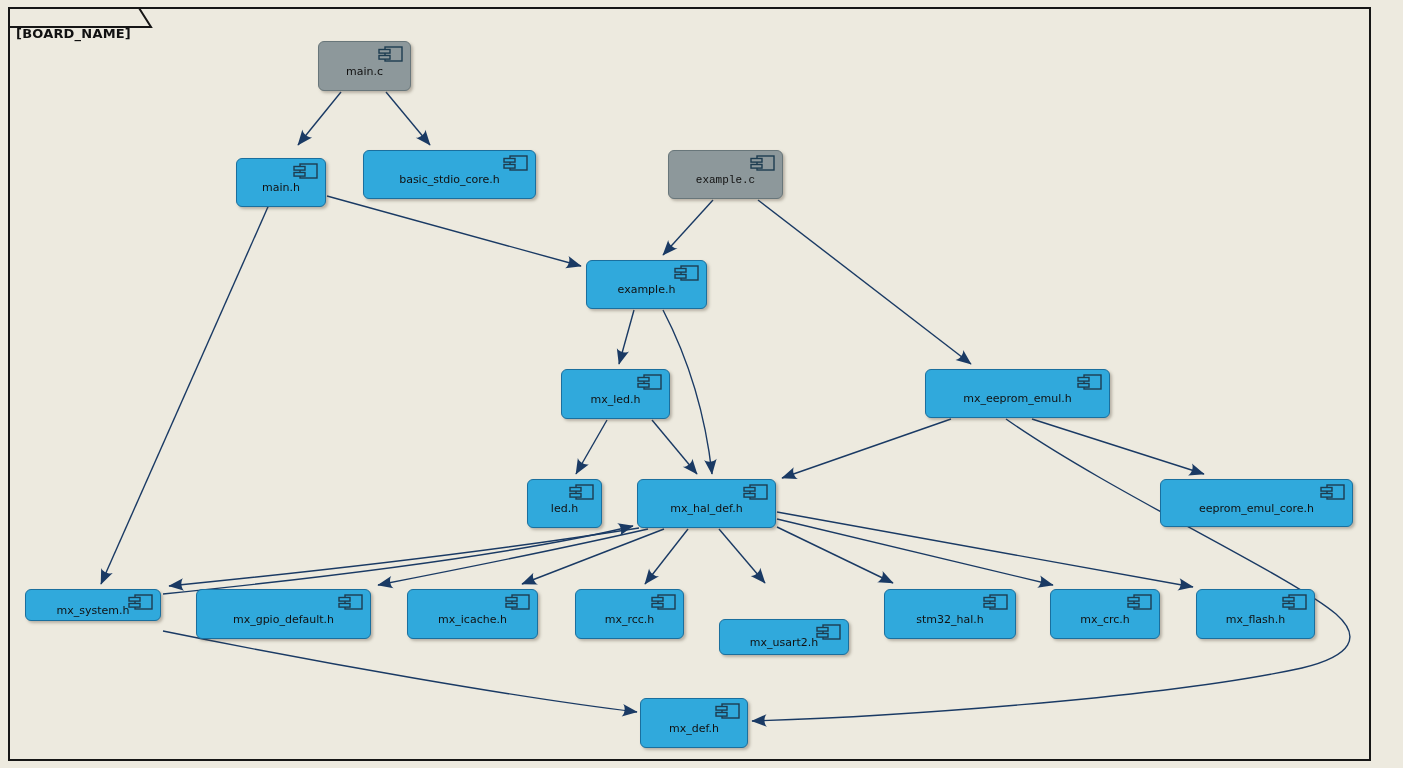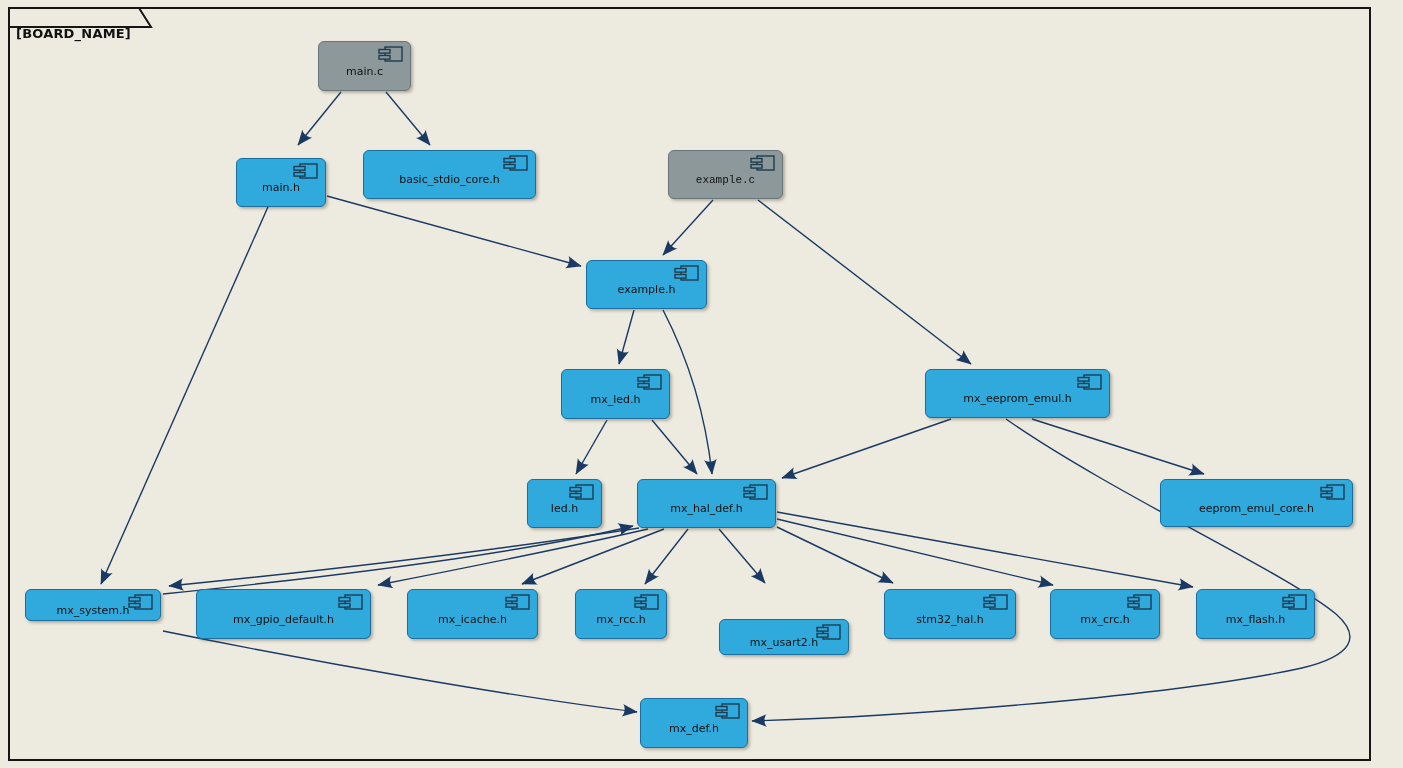--- a/index.html
+++ b/index.html
@@ -173,21 +173,21 @@
       <span class="nlabel">mx_gpio_default.h</span>
     </div>
     <div class="node header" style="left: 407px; top: 589px; width: 131px; height: 50px;">
       <svg class="cicon" width="26" height="19" viewBox="0 0 26 19">
         <rect class="ci-body" x="7" y="2" width="17" height="14"></rect>
         <rect class="ci-tab" x="1" y="4.5" width="11" height="3.6"></rect>
         <rect class="ci-tab" x="1" y="10.5" width="11" height="3.6"></rect>
       </svg>
       <span class="nlabel">mx_icache.h</span>
     </div>
-    <div class="node header" style="left: 575px; top: 589px; width: 92px; height: 50px;">
+    <div class="node header" style="left: 575px; top: 589px; width: 109px; height: 50px;">
       <svg class="cicon" width="26" height="19" viewBox="0 0 26 19">
         <rect class="ci-body" x="7" y="2" width="17" height="14"></rect>
         <rect class="ci-tab" x="1" y="4.5" width="11" height="3.6"></rect>
         <rect class="ci-tab" x="1" y="10.5" width="11" height="3.6"></rect>
       </svg>
       <span class="nlabel">mx_rcc.h</span>
     </div>
     <div class="node header" style="left: 719px; top: 619px; width: 130px; height: 36px;">
       <svg class="cicon" width="26" height="19" viewBox="0 0 26 19">
         <rect class="ci-body" x="7" y="2" width="17" height="14"></rect>

